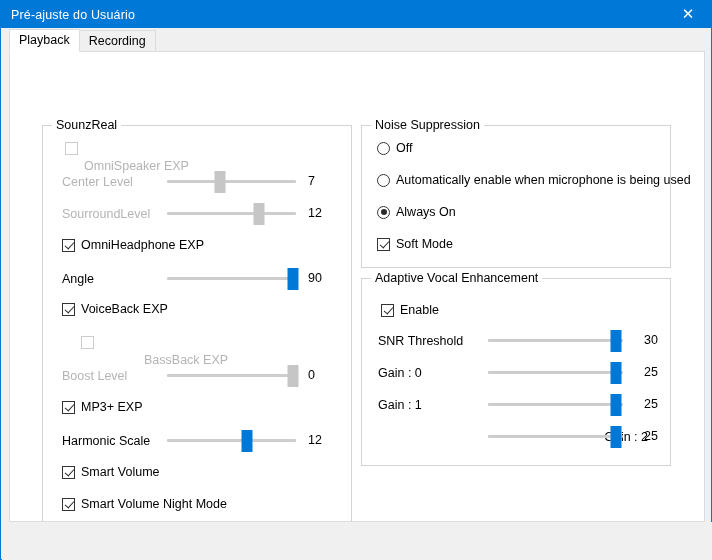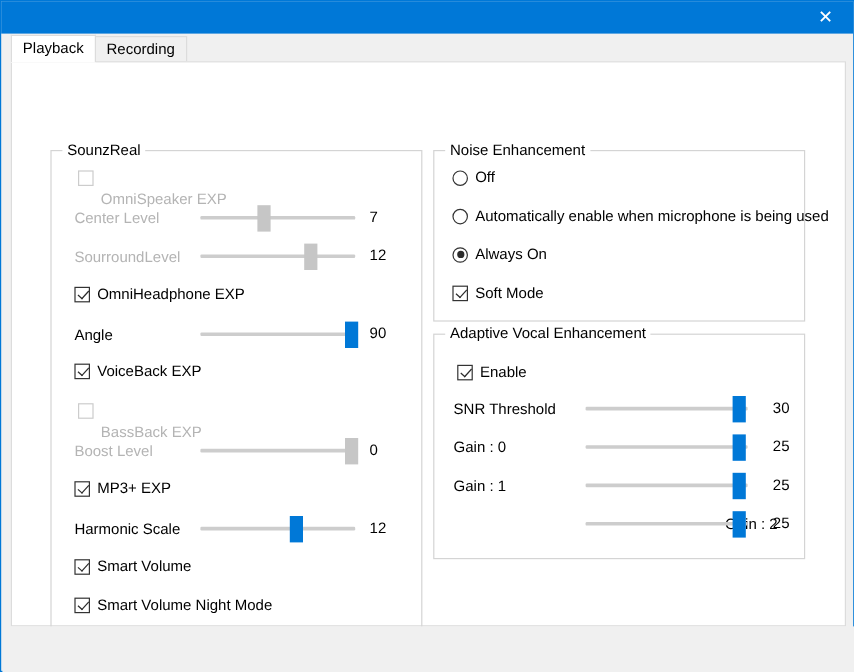--- a/index.html
+++ b/index.html
@@ -215,20 +215,21 @@
     color: #000000;
     white-space: nowrap;
   }
 </style>
 </head>
 <body>
 
 <div class="window">
 
   <div class="titlebar">
+    <span class="title-text">Pré-ajuste do Usuário</span>
     <span class="titlebar-spacer"></span>
     <span class="close-btn">✕</span>
   </div>
 
   <div class="tabstrip">
     <div class="tab active">Playback</div>
     <div class="tab">Recording</div>
   </div>
 
   <div class="tabpanel">
@@ -271,21 +272,21 @@
         <div class="sl-track"></div>
         <div class="sl-thumb" style="left:98%;"></div>
       </div>
       <span class="sl-value" style="left:265px; top:145px;">90</span>
 
       <div class="cb" style="left:19px; top:172px;">
         <span class="cb-box checked"></span>
         <span class="cb-label">VoiceBack EXP</span>
       </div>
 
-      <div class="cb" style="left:22px; top:205px;">
+      <div class="cb" style="left:38px; top:205px;gap:44px;">
         <span class="cb-box disabled"></span>
         <span class="cb-label disabled">BassBack EXP</span>
       </div>
 
       <div class="slider-row" style="left:19px; top:237px; width:270px;">
         <span class="sl-label disabled">Boost Level</span>
       </div>
       <div class="sl-track-wrap" style="left:124px; top:237px; width:129px;">
         <div class="sl-track"></div>
         <div class="sl-thumb disabled" style="left:98%;"></div>
@@ -320,21 +321,21 @@
         <span class="sl-label">Output Level</span>
       </div>
       <div class="sl-track-wrap" style="left:124px; top:399px; width:129px;">
         <div class="sl-track"></div>
         <div class="sl-thumb" style="left:98%;"></div>
       </div>
       <span class="sl-value" style="left:265px; top:404px;">0</span>
     </div>
 
     <div class="group" id="group-noise">
-      <div class="group-title">Noise Enhancement</div>
+      <div class="group-title">Noise Suppression</div>
 
       <div class="rd" style="left:15px; top:11px;">
         <span class="rd-box"></span>
         <span class="rd-label">Off</span>
       </div>
 
       <div class="rd" style="left:15px; top:43px;">
         <span class="rd-box"></span>
         <span class="rd-label">Automatically enable when microphone is being used</span>
       </div>

